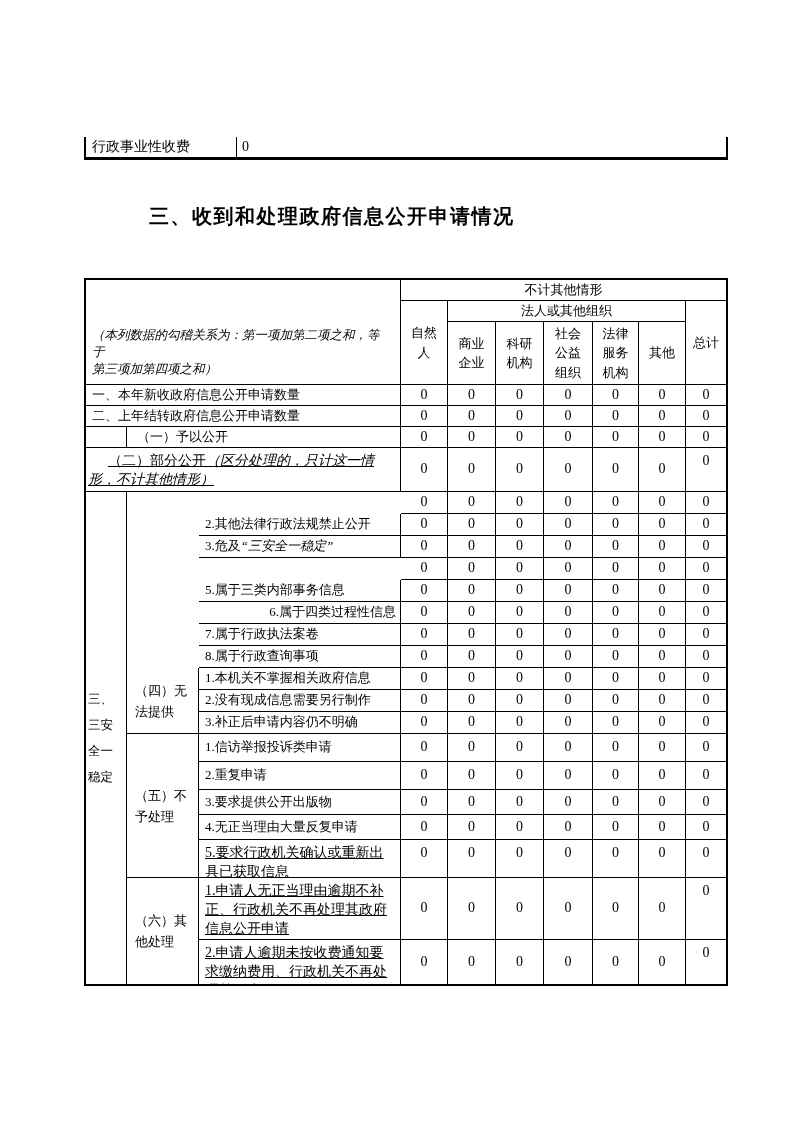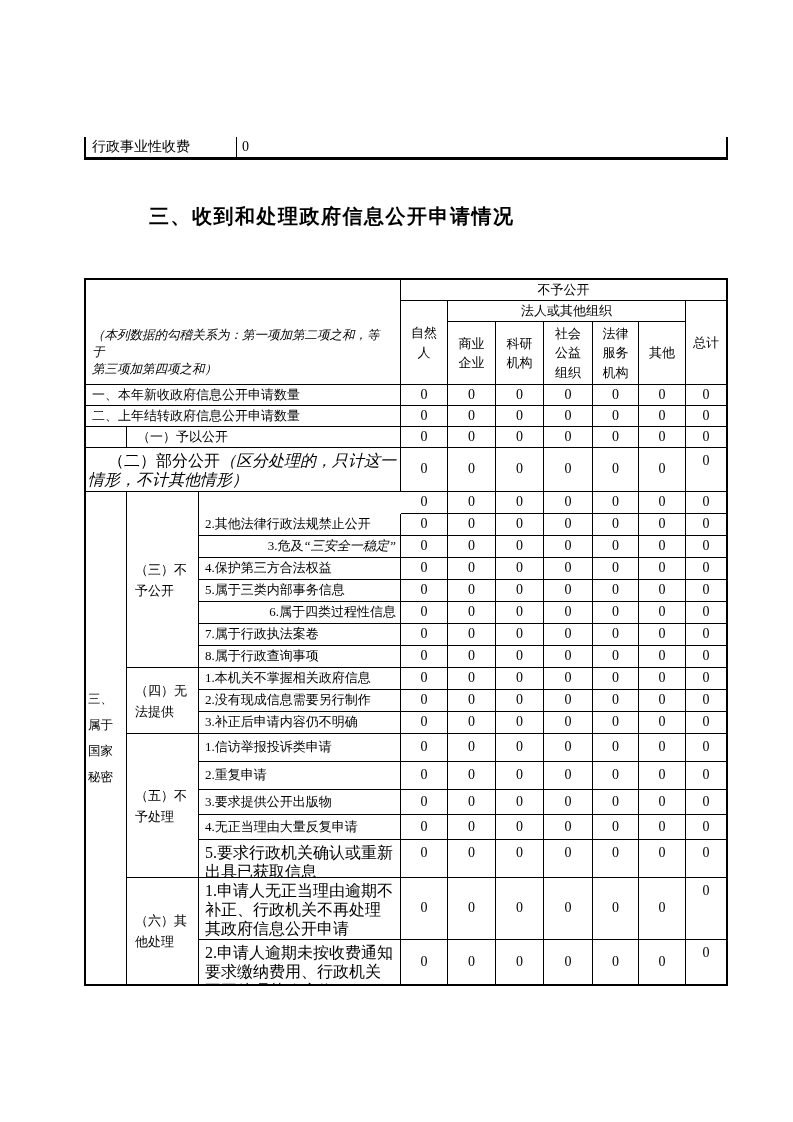--- a/index.html
+++ b/index.html
@@ -29,21 +29,21 @@
   .lastcol{border-right:none;}
   .lastrow{border-bottom:none;}
 
   .note{display:block;font-style:italic;font-size:12.5px;line-height:17px;
         padding:47px 12px 0 6px;}
   .hdr{justify-content:center;text-align:center;line-height:1.5;padding:0 6px;}
   .secA{font-size:12.5px;line-height:26px;padding:0 1px 0 2px;}
   .grpB{line-height:21px;padding:0 6px 0 8px;}
   .lbl{padding:0 4px 0 6px;}
   .lbl.subrow{padding-left:10px;}
-  .lbl.ml{display:block;font-size:16px;line-height:19px;padding-top:3px;}
+  .lbl.ml{display:block;font-size:14px;line-height:19px;padding-top:3px;text-decoration:underline;}
   .lbl.ind{padding-left:2px;text-indent:20px;}
   .it{font-style:italic;}
   .val{justify-content:center;font-size:14px;}
   .val.top{align-items:flex-start;padding-top:3px;}
 </style>
 </head>
 <body>
 
 <div id="page">
 
@@ -52,31 +52,30 @@
     <div class="tvalue">0</div>
   </div>
 
   <h2 id="heading">三、收到和处理政府信息公开申请情况</h2>
 
   <div id="grid" style="grid-template-rows: 21px 21px 63px 21px 21px 21px 44px 22px 22px 22px 22px 22px 22px 22px 22px 22px 22px 22px 28px 28px 25px 25px 38px 62px 44px;">
     <div class="c note" style="grid-area:1/1/4/4">
       <span>（本列数据的勾稽关系为：第一项加第二项之和，等于</span><br>
       <span>第三项加第四项之和）</span>
     </div>
-    <div class="c hdr lastcol" style="grid-area:1/4/2/11">不予公开</div>
+    <div class="c hdr lastcol" style="grid-area:1/4/2/11">不计其他情形</div>
     <div class="c hdr" style="grid-area:2/4/4/5">自然人</div>
     <div class="c hdr" style="grid-area:2/5/3/10">法人或其他组织</div>
     <div class="c hdr lastcol" style="grid-area:2/10/4/11">总计</div>
     <div class="c hdr" style="grid-area:3/5/4/6">商业企业</div>
     <div class="c hdr" style="grid-area:3/6/4/7">科研机构</div>
     <div class="c hdr" style="grid-area:3/7/4/8">社会公益组织</div>
     <div class="c hdr" style="grid-area:3/8/4/9">法律服务机构</div>
     <div class="c hdr" style="grid-area:3/9/4/10">其他</div>
-  <div class="c secA lastrow" style="grid-area: 8 / 1 / 26 / 2;">三、属于国家秘密</div>
-      <div class="c grpB" style="grid-area: 8 / 2 / 16 / 3;">（三）不予公开</div>
+  <div class="c secA lastrow" style="grid-area: 8 / 1 / 26 / 2;">三、三安全一稳定</div>
       <div class="c grpB" style="grid-area: 16 / 2 / 19 / 3;">（四）无法提供</div>
       <div class="c grpB" style="grid-area: 19 / 2 / 24 / 3;">（五）不予处理</div>
       <div class="c grpB lastrow" style="grid-area: 24 / 2 / 26 / 3;">（六）其他处理</div>
       <div class="c lbl" style="grid-area: 4 / 1 / 5 / 4;">
         <span>一、本年新收政府信息公开申请数量</span>
       </div>
       <div class="c val" style="grid-area: 4 / 4 / 5 / 5;">0</div>
       <div class="c val" style="grid-area: 4 / 5 / 5 / 6;">0</div>
       <div class="c val" style="grid-area: 4 / 6 / 5 / 7;">0</div>
       <div class="c val" style="grid-area: 4 / 7 / 5 / 8;">0</div>
@@ -122,34 +121,31 @@
       <div class="c lbl" style="grid-area: 9 / 3 / 10 / 4;">
         <span>2.其他法律行政法规禁止公开</span>
       </div>
       <div class="c val" style="grid-area: 9 / 4 / 10 / 5;">0</div>
       <div class="c val" style="grid-area: 9 / 5 / 10 / 6;">0</div>
       <div class="c val" style="grid-area: 9 / 6 / 10 / 7;">0</div>
       <div class="c val" style="grid-area: 9 / 7 / 10 / 8;">0</div>
       <div class="c val" style="grid-area: 9 / 8 / 10 / 9;">0</div>
       <div class="c val" style="grid-area: 9 / 9 / 10 / 10;">0</div>
       <div class="c val lastcol" style="grid-area: 9 / 10 / 10 / 11;">0</div>
-      <div class="c lbl" style="grid-area: 10 / 3 / 11 / 4; justify-content: flex-end;">
+      <div class="c lbl" style="grid-area: 10 / 3 / 11 / 4;">
         <span>3.危及</span>
         <span class="it">“三安全一稳定”</span>
       </div>
       <div class="c val" style="grid-area: 10 / 4 / 11 / 5;">0</div>
       <div class="c val" style="grid-area: 10 / 5 / 11 / 6;">0</div>
       <div class="c val" style="grid-area: 10 / 6 / 11 / 7;">0</div>
       <div class="c val" style="grid-area: 10 / 7 / 11 / 8;">0</div>
       <div class="c val" style="grid-area: 10 / 8 / 11 / 9;">0</div>
       <div class="c val" style="grid-area: 10 / 9 / 11 / 10;">0</div>
       <div class="c val lastcol" style="grid-area: 10 / 10 / 11 / 11;">0</div>
-      <div class="c lbl" style="grid-area: 11 / 3 / 12 / 4;">
-        <span>4.保护第三方合法权益</span>
-      </div>
       <div class="c val" style="grid-area: 11 / 4 / 12 / 5;">0</div>
       <div class="c val" style="grid-area: 11 / 5 / 12 / 6;">0</div>
       <div class="c val" style="grid-area: 11 / 6 / 12 / 7;">0</div>
       <div class="c val" style="grid-area: 11 / 7 / 12 / 8;">0</div>
       <div class="c val" style="grid-area: 11 / 8 / 12 / 9;">0</div>
       <div class="c val" style="grid-area: 11 / 9 / 12 / 10;">0</div>
       <div class="c val lastcol" style="grid-area: 11 / 10 / 12 / 11;">0</div>
       <div class="c lbl" style="grid-area: 12 / 3 / 13 / 4;">
         <span>5.属于三类内部事务信息</span>
       </div>

